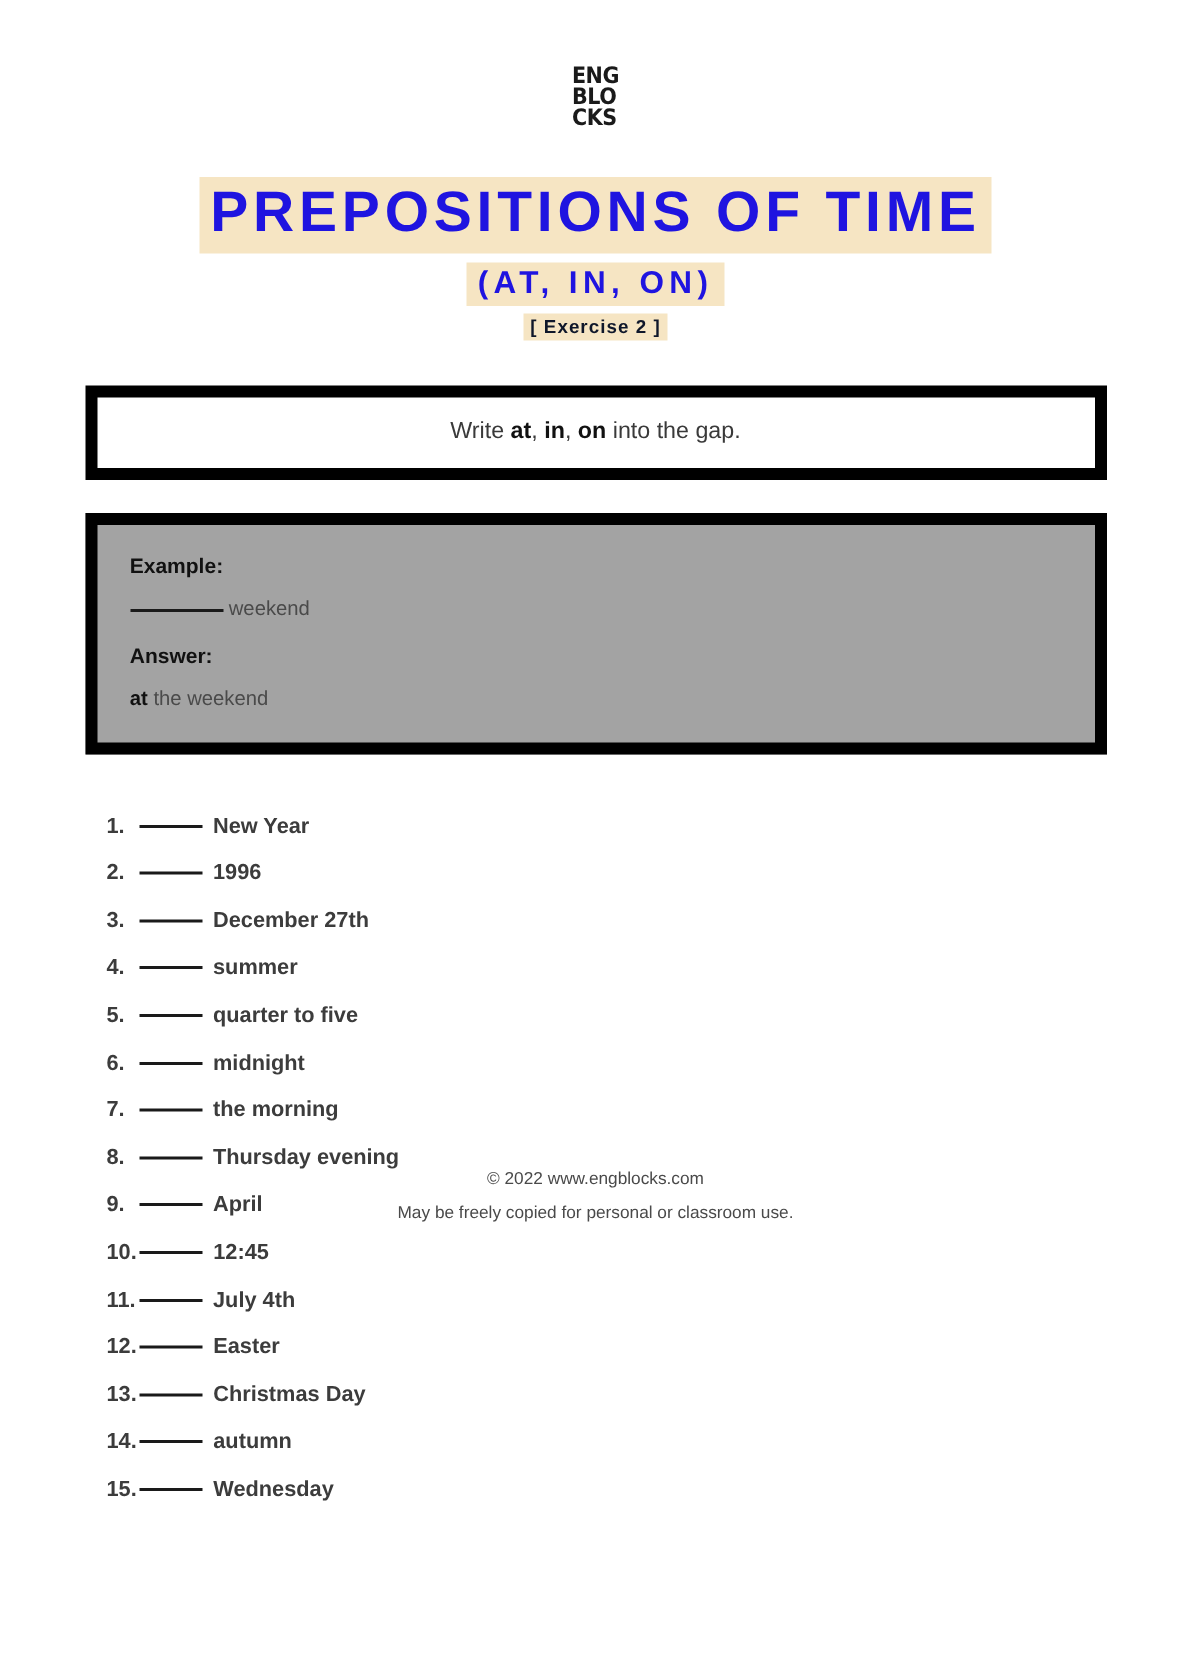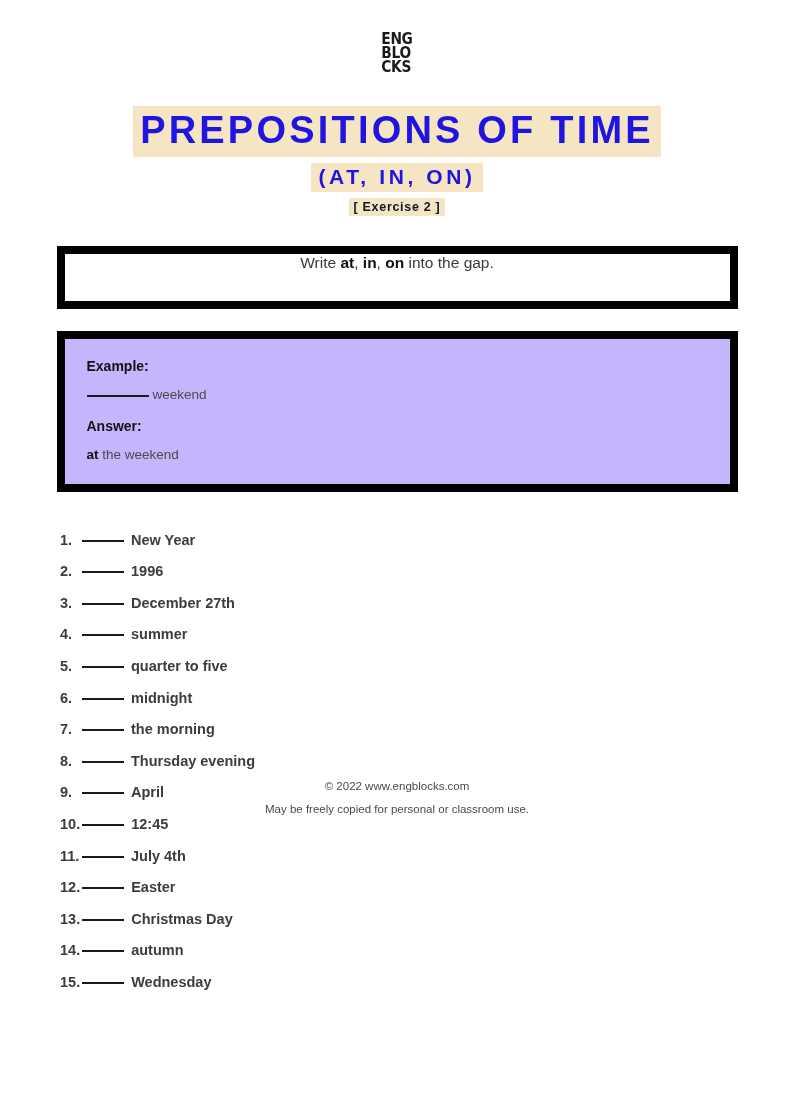--- a/index.html
+++ b/index.html
@@ -11,21 +11,21 @@
     font-family: "Liberation Sans", sans-serif;
     color: #3c3c3c;
     overflow: hidden;
     position: relative;
   }
 
   .page {
     width: 794px;
     height: 852px;
     position: relative;
-    padding: 5px;
+    padding: 16px;
   }
 
   
   .header {
     padding-top: 28px;
     text-align: center;
   }
   .logo {
     display: inline-block;
     font-family: "DejaVu Sans", sans-serif;
@@ -83,34 +83,34 @@
   }
 
   
   .instruction-box {
     margin: 30px auto 0 auto;
     width: 681px;
     border: 8px solid #000000;
     background: #ffffff;
     height: 63px;
     display: flex;
-    align-items: flex-start;
+    align-items: center;
     justify-content: center;
   }
   .instruction-text {
     font-size: 15.5px;
     color: #3a3a3a;
   }
   .instruction-text b { color: #111111; font-weight: bold; }
 
   .example-box {
     margin: 22px auto 0 auto;
     width: 681px;
     border: 8px solid #000000;
-    background: #c4b5fd;
+    background: #a3a3a3;
     padding: 19px 22px 22px 22px;
   }
   .ex-label {
     font-size: 14px;
     font-weight: bold;
     color: #111111;
     margin: 0 0 13px 0;
   }
   .ex-label.second { margin-top: 16px; }
   .ex-line {

